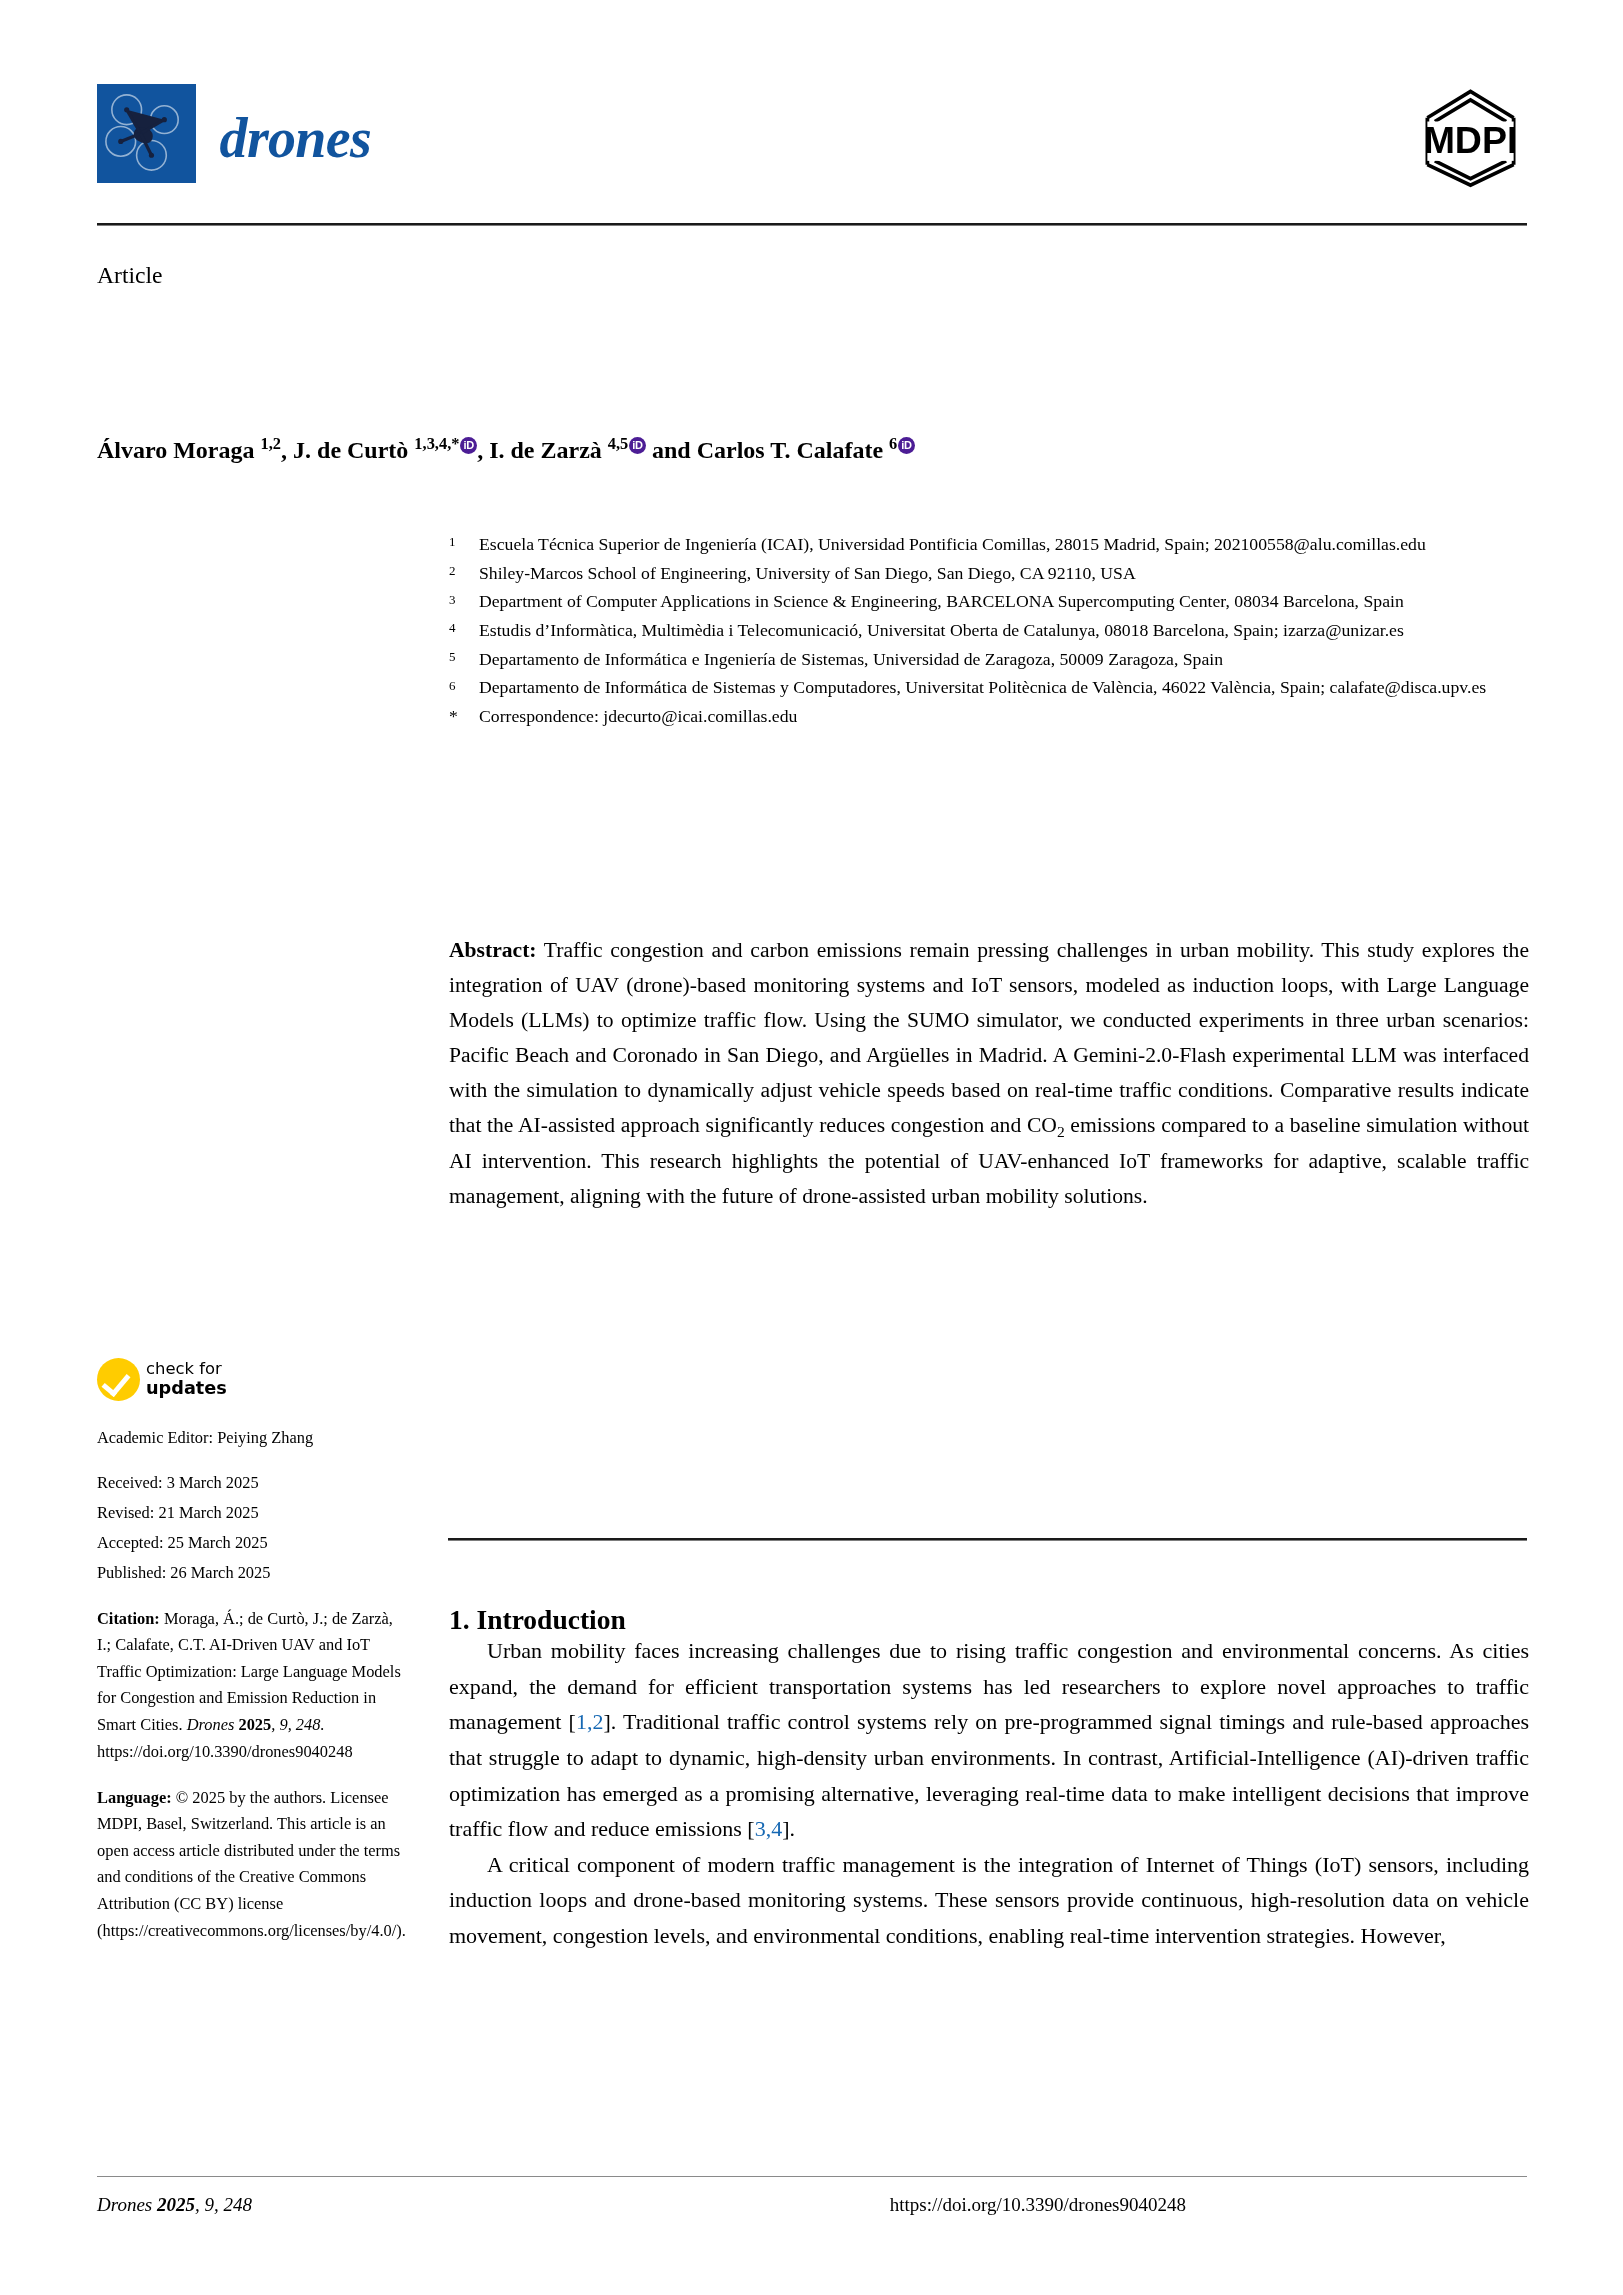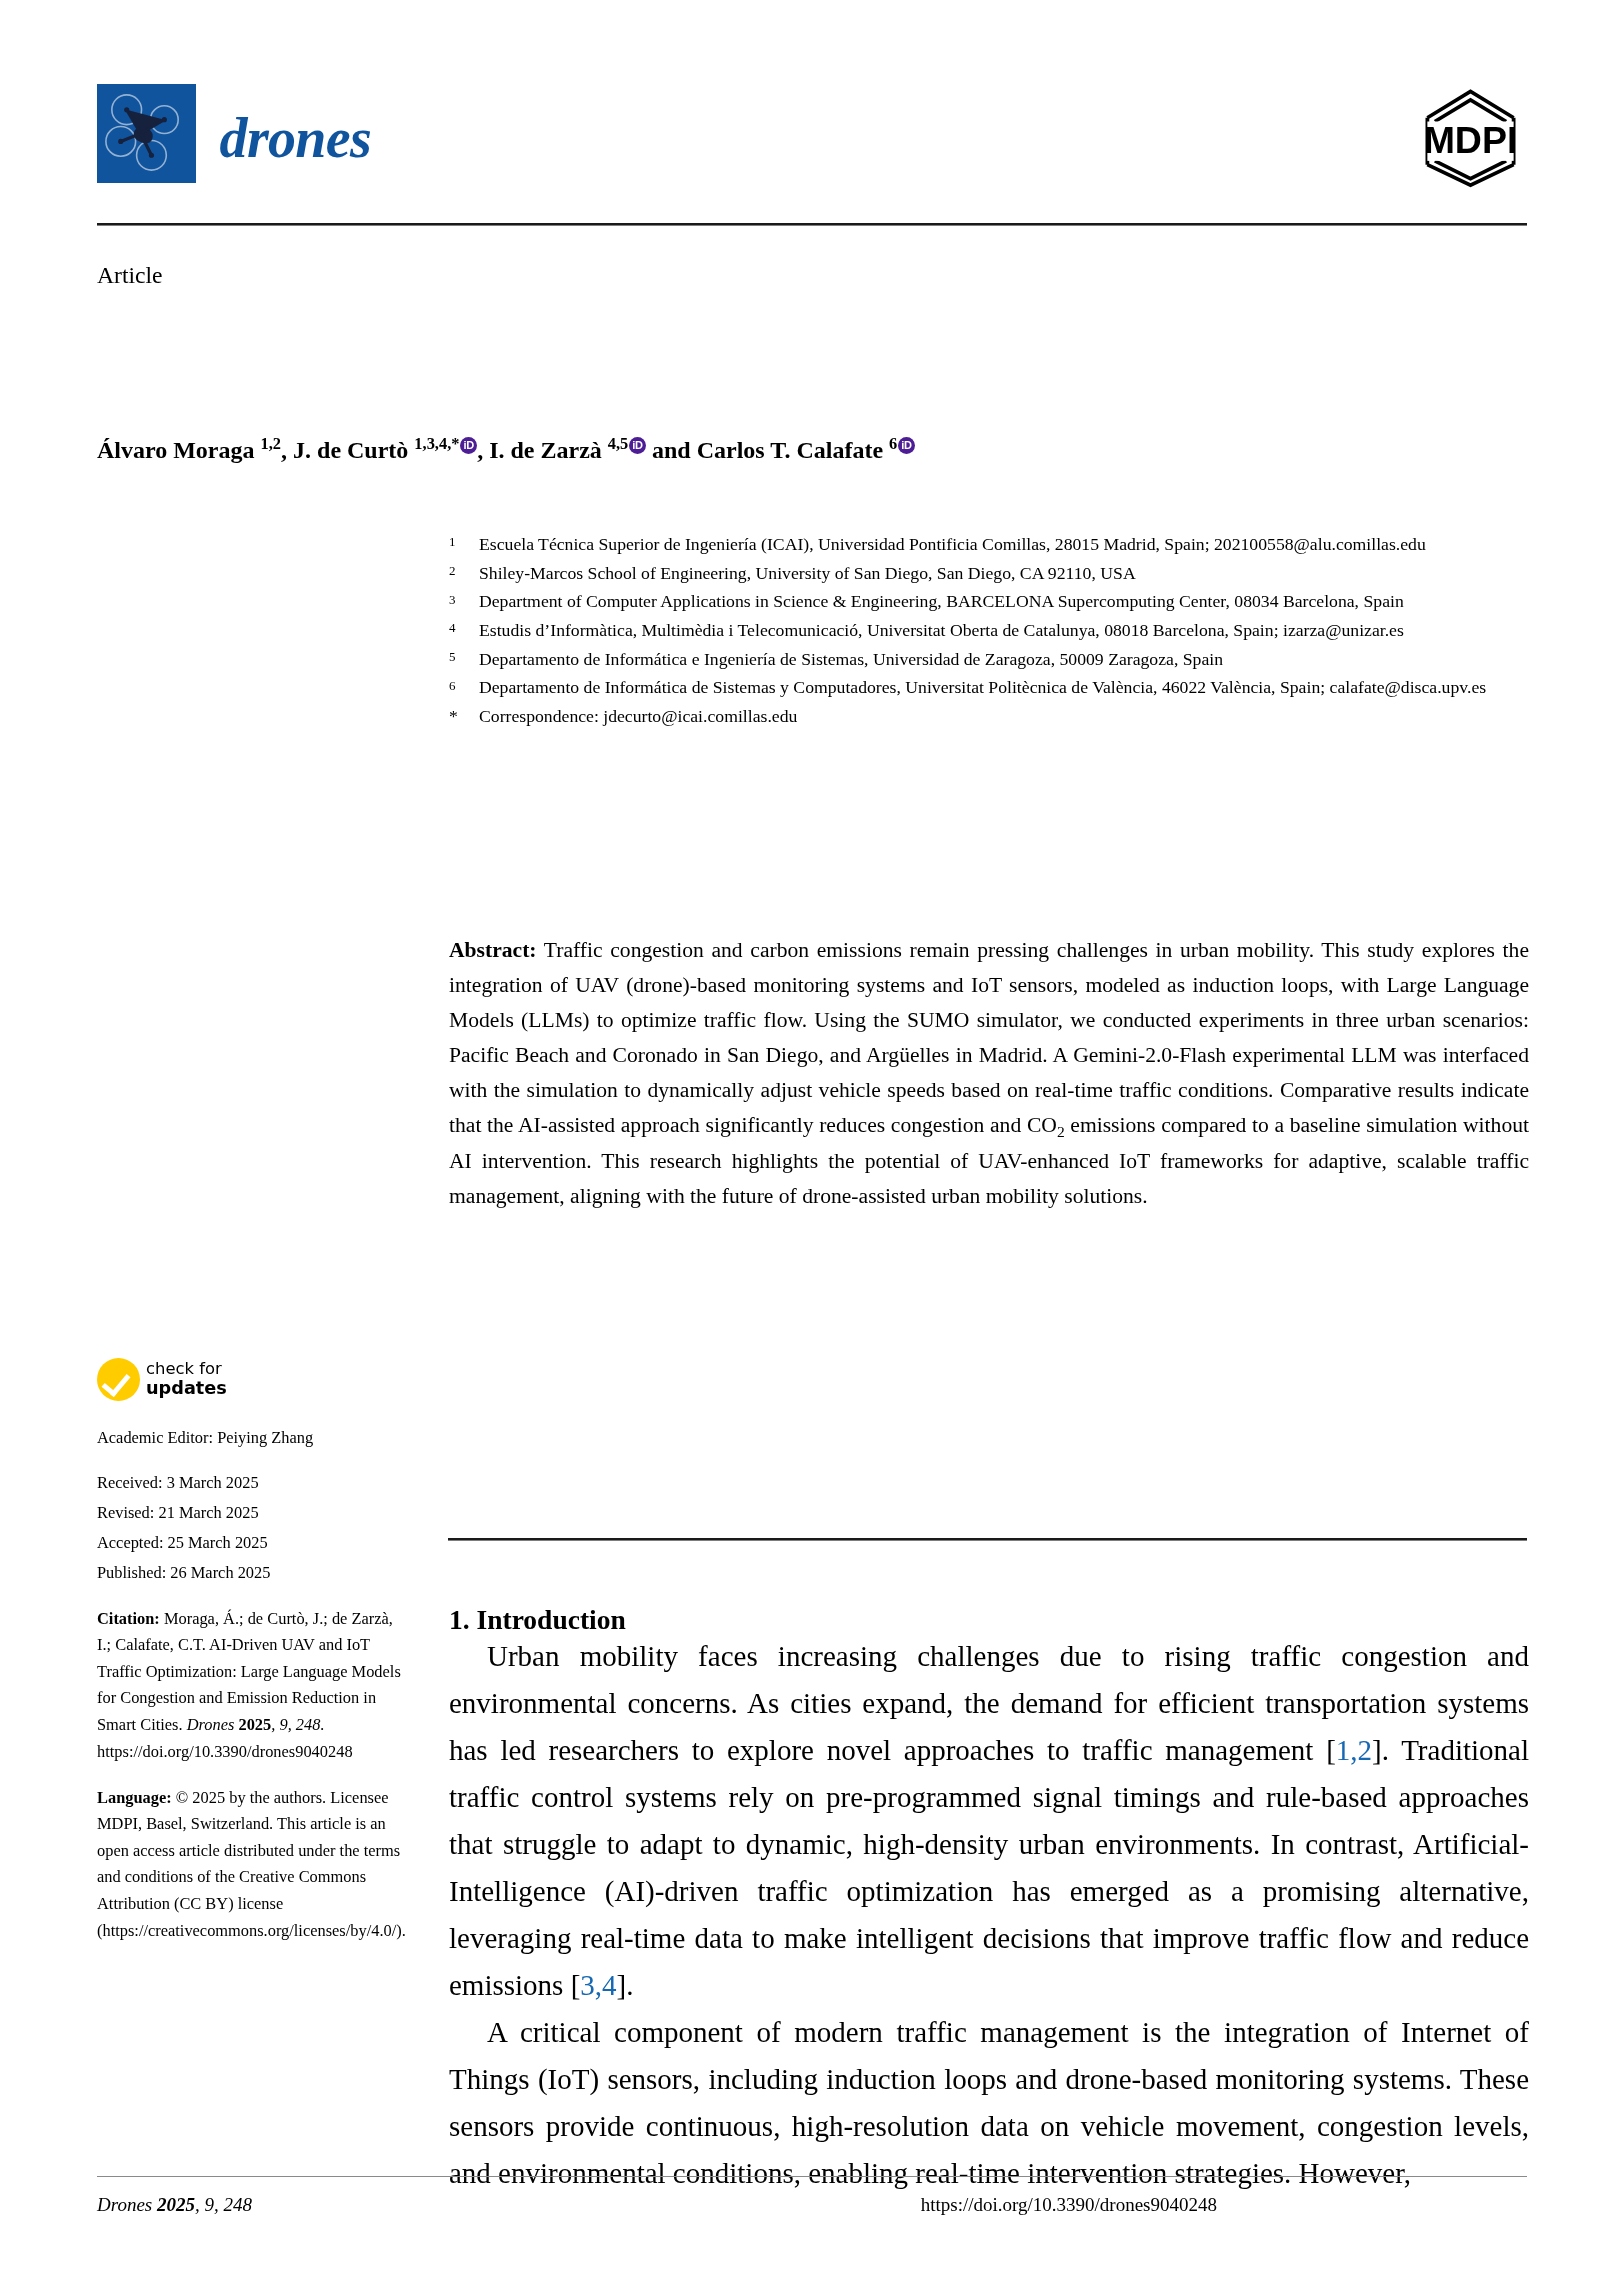--- a/index.html
+++ b/index.html
@@ -14,21 +14,20 @@
     color: #000000;
     position: relative;
     overflow: hidden;
   }
 
   .page {
     position: absolute;
     left: 0; top: 0;
     width: 1283px;
     height: 2295px;
-    padding-left: 31px;
   }
 
   
   .header {
     position: absolute;
     left: 97px;
     top: 84px;
     width: 1430px;
     height: 111px;
     display: flex;
@@ -246,21 +245,21 @@
     left: 449px;
     top: 1581px;
     font-size: 27.5px;
     font-weight: 700;
   }
   .body-text {
     position: absolute;
     left: 449px;
     top: 1633px;
     width: 1080px;
-    font-size: 29px;
+    font-size: 22px;
     line-height: 1.62;
     text-align: justify;
     text-justify: inter-word;
   }
   .body-text p { margin: 0; text-indent: 38px; }
   .ref { color: #1668B3; }
 
   
   .footer-left {
     position: absolute;

